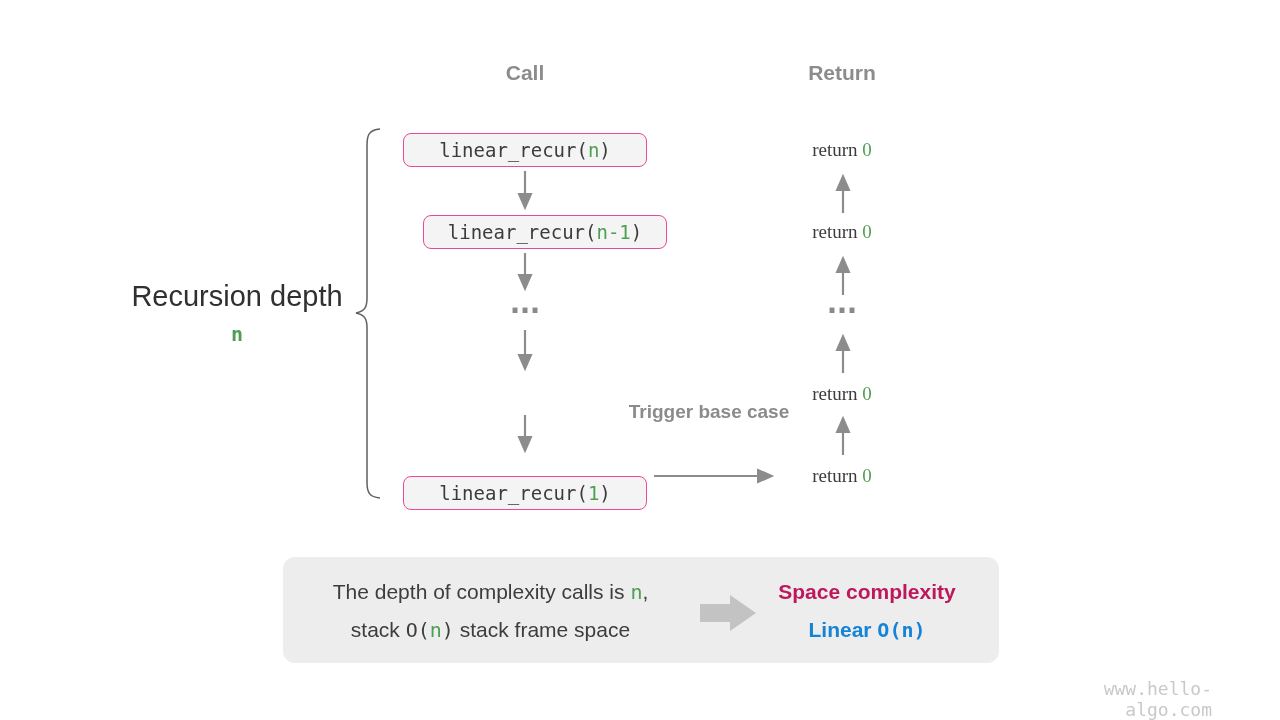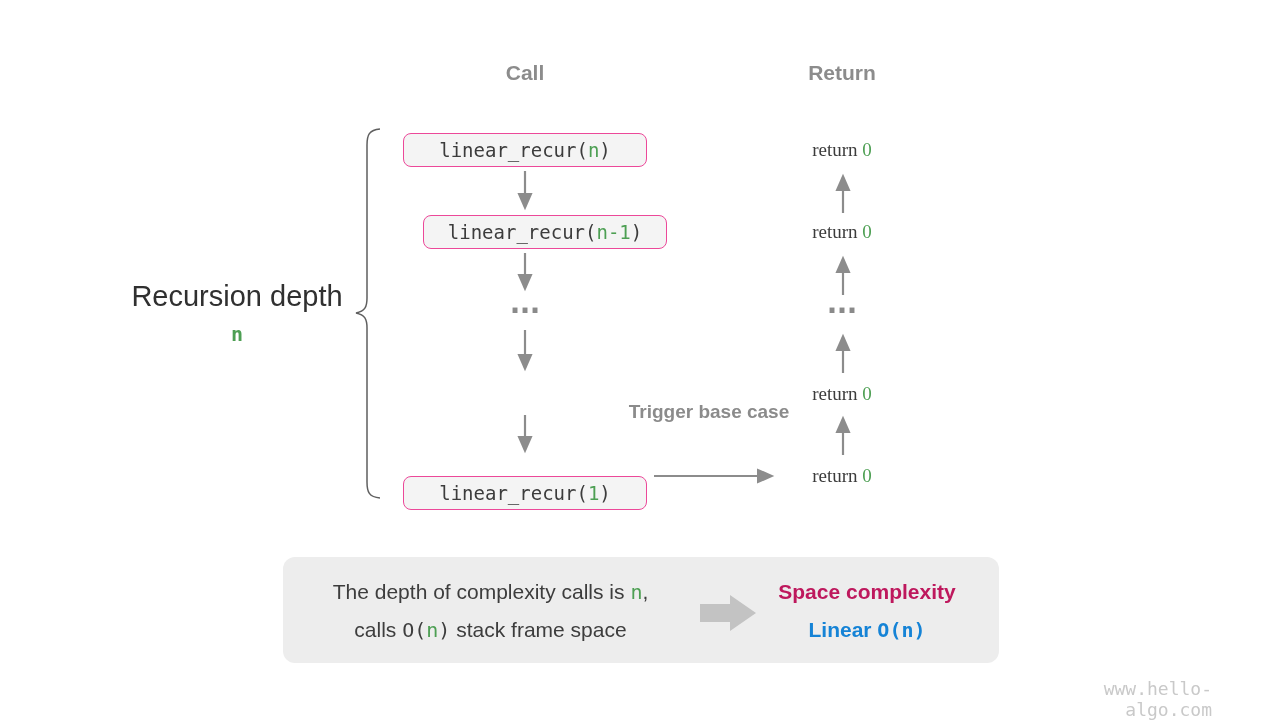--- a/index.html
+++ b/index.html
@@ -108,21 +108,21 @@
   <div class="abs ret-row ret-r2"><span>return </span><span class="green">0</span></div>
   <div class="abs ret-row ret-r3"><span>return </span><span class="green">0</span></div>
   <div class="abs ret-row ret-r4"><span>return </span><span class="green">0</span></div>
 
   <div class="abs trigger">Trigger base case</div>
 
   <div class="abs summary"></div>
 
   <div class="abs sum-left">
     <div><span>The depth of complexity calls is </span><span class="mono green">n</span><span>,</span></div>
-    <div><span>calls </span><span class="mono">O(</span><span class="mono green">n</span><span class="mono">)</span><span> stack frame space</span></div>
+    <div><span>stack </span><span class="mono">O(</span><span class="mono green">n</span><span class="mono">)</span><span> stack frame space</span></div>
   </div>
 
   <svg class="overlay" viewBox="0 0 1280 720" style="pointer-events:none;">
     <polygon points="700,604 730,604 730,595 756,613 730,631 730,622 700,622" fill="#c3c3c3"></polygon>
   </svg>
 
   <div class="abs sum-right">
     <div class="sum-title">Space complexity</div>
     <div class="sum-value blue"><span>Linear</span><span>&nbsp;</span><span class="mono">O(</span><span class="mono">n</span><span class="mono">)</span></div>
   </div>

